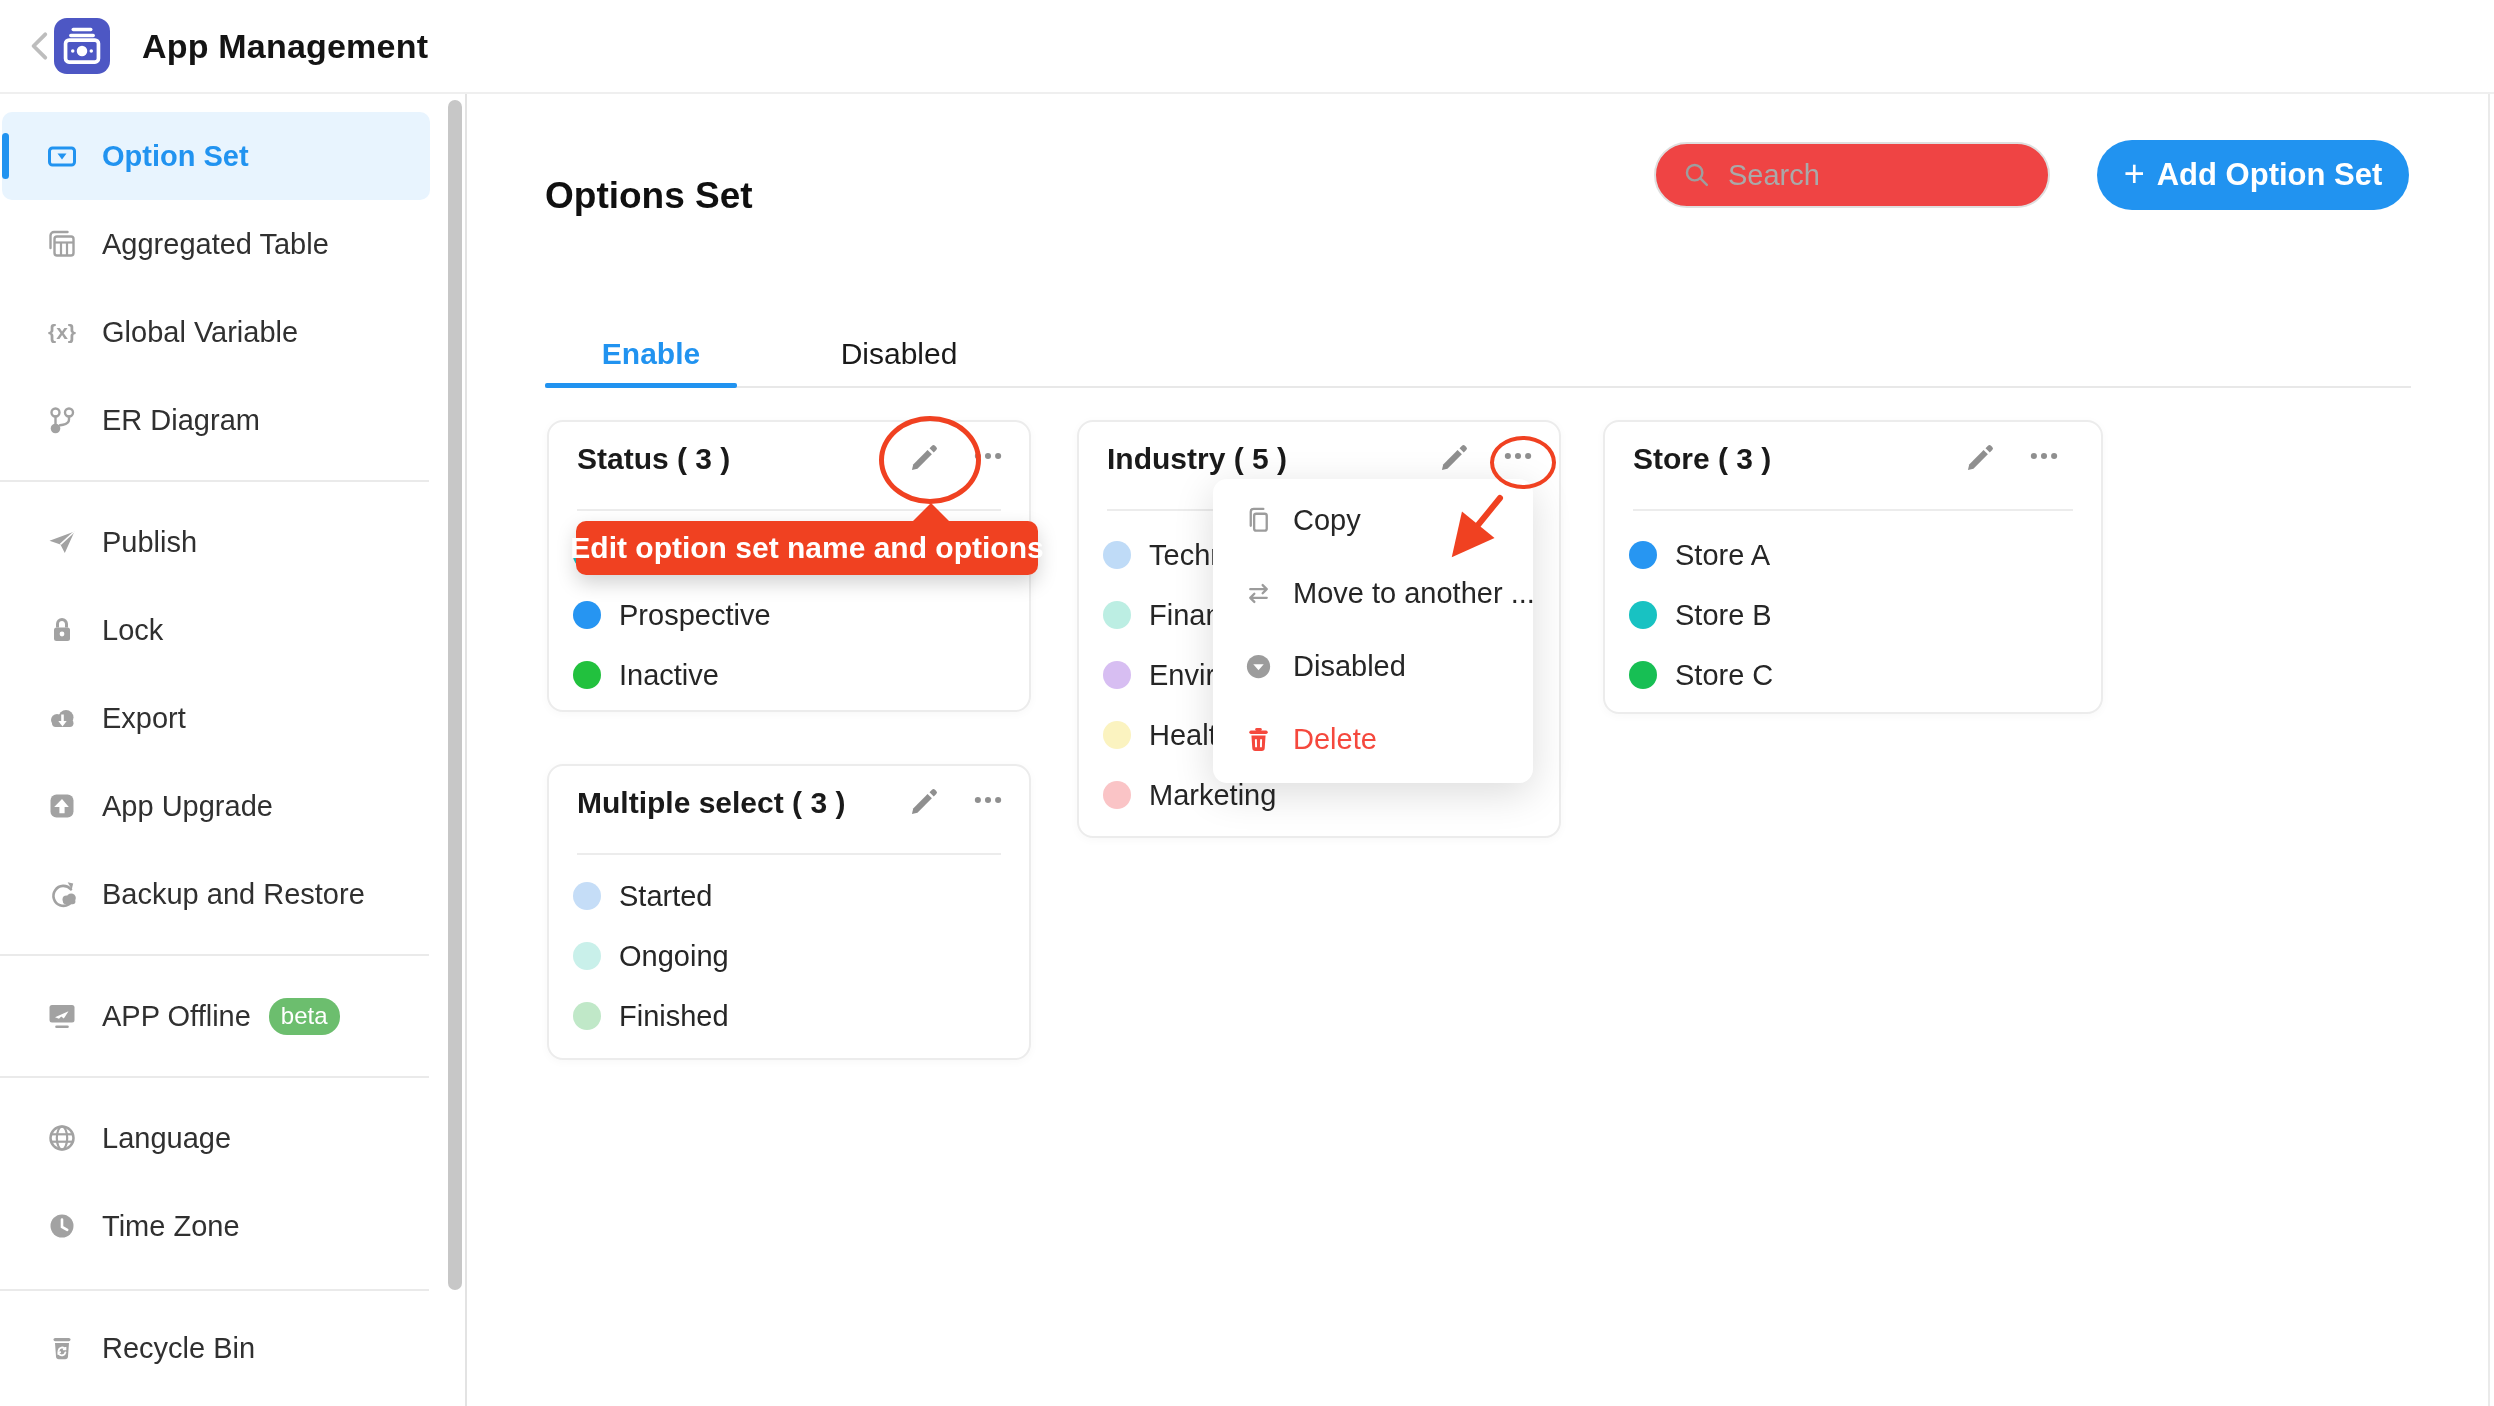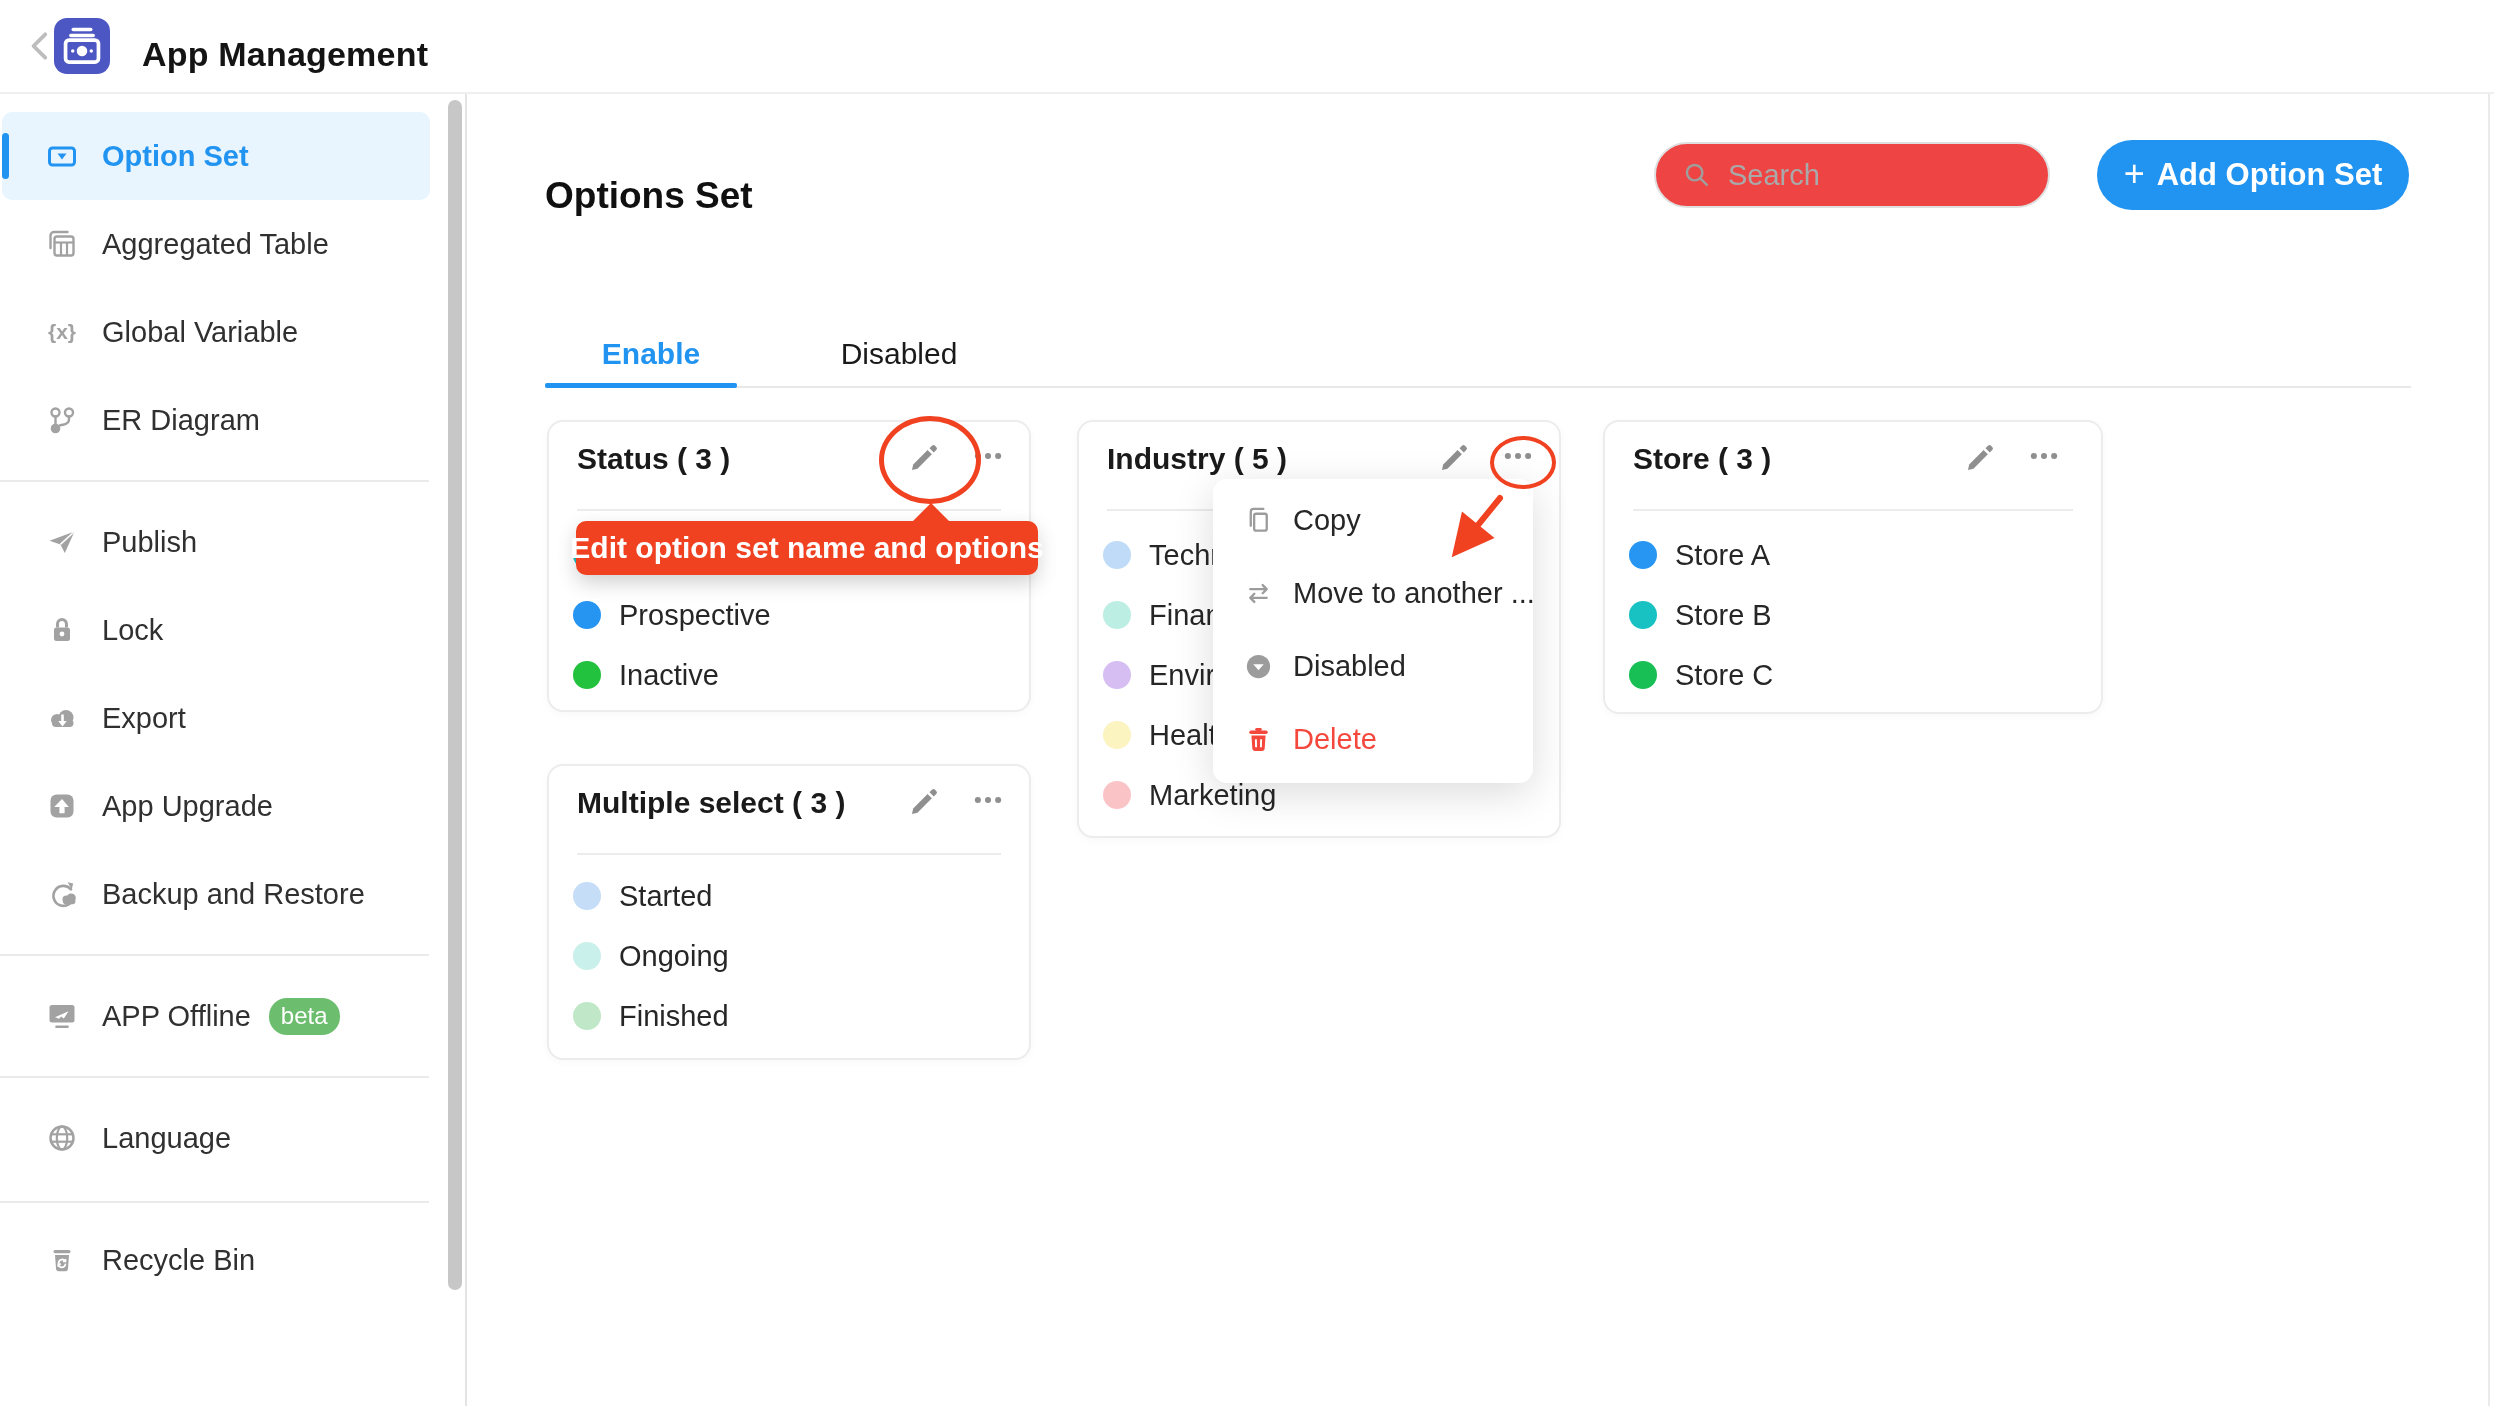--- a/index.html
+++ b/index.html
@@ -6,21 +6,21 @@
   body{
     width:2494px;height:1406px;position:relative;overflow:hidden;
     background:#ffffff;font-family:"Liberation Sans",sans-serif;
     -webkit-font-smoothing:antialiased;
   }
 
   
   #header{position:absolute;left:0;top:0;width:2494px;height:92px;background:#fff;border-bottom:2px solid #EFEFEF;z-index:5;}
   #back-chevron{position:absolute;left:24px;top:29px;width:34px;height:34px;color:#BDBDBD;cursor:pointer;}
   #app-icon{position:absolute;left:54px;top:18px;width:56px;height:56px;border-radius:13px;}
-  #header-title{position:absolute;left:142px;top:8px;height:92px;display:flex;align-items:center;font-size:34px;font-weight:bold;color:#141414;letter-spacing:.2px;}
+  #header-title{position:absolute;left:142px;top:0;height:92px;display:flex;align-items:center;font-size:34px;font-weight:bold;color:#141414;letter-spacing:.2px;}
 
   
   #sidebar{position:absolute;left:0;top:92px;width:448px;height:1314px;padding-top:20px;box-sizing:border-box;background:#fff;}
   .side-item{position:relative;width:428px;height:88px;margin-left:2px;display:flex;align-items:center;border-radius:10px;cursor:pointer;}
   .side-item .s-icon{width:32px;height:32px;margin-left:44px;color:#A2A2A2;flex:none;}
   .side-item .s-label{margin-left:24px;font-size:29px;color:#303030;white-space:nowrap;}
   .side-item.active{background:#E8F4FE;}
   .side-item.active::before{content:"";position:absolute;left:0;top:21px;width:7px;height:46px;border-radius:4px;background:#2193F0;}
   .side-item.active .s-icon{color:#2193F0;}
   .side-item.active .s-label{color:#2193F0;font-weight:bold;}
@@ -208,20 +208,29 @@
       <span class="s-icon">
         <svg viewBox="0 0 32 32" width="100%" height="100%">
           <circle cx="16" cy="16" r="11.5" fill="none" stroke="currentColor" stroke-width="2.5"></circle>
           <ellipse cx="16" cy="16" rx="5.2" ry="11.5" fill="none" stroke="currentColor" stroke-width="2.2"></ellipse>
           <line x1="5.6" y1="12.3" x2="26.4" y2="12.3" stroke="currentColor" stroke-width="2.2"></line>
           <line x1="5.6" y1="19.7" x2="26.4" y2="19.7" stroke="currentColor" stroke-width="2.2"></line>
         </svg>
       </span>
       <span class="s-label">Language</span>
     </div>
+    <div class="side-item">
+      <span class="s-icon">
+        <svg viewBox="0 0 32 32" width="100%" height="100%">
+          <circle cx="16" cy="16" r="11.5" fill="currentColor"></circle>
+          <path d="M16 9.5V17l5.2 2.9" fill="none" stroke="#fff" stroke-width="2.6" stroke-linecap="round"></path>
+        </svg>
+      </span>
+      <span class="s-label">Time Zone</span>
+    </div>
     <div class="side-divider" style="margin-top: 19px; margin-bottom: 13px;"></div>
     <div class="side-item">
       <span class="s-icon">
         <svg viewBox="0 0 32 32" width="100%" height="100%">
           <rect x="7.5" y="6" width="17" height="3.2" rx="1.6" fill="currentColor"></rect>
           <path d="M9 11h14l-1 13.6a2.9 2.9 0 0 1-2.9 2.7h-6.2a2.9 2.9 0 0 1-2.9-2.7z" fill="currentColor"></path>
           <path d="M12.6 18.6a3.6 3.6 0 0 1 6.5-1.5m.3 3.3a3.6 3.6 0 0 1-6.5 1.4" fill="none" stroke="#fff" stroke-width="1.9" stroke-linecap="round"></path>
           <path d="M19.5 14.9v2.6h-2.6M12.3 22.8v-2.6h2.6" fill="none" stroke="#fff" stroke-width="1.7"></path>
         </svg>
       </span>

